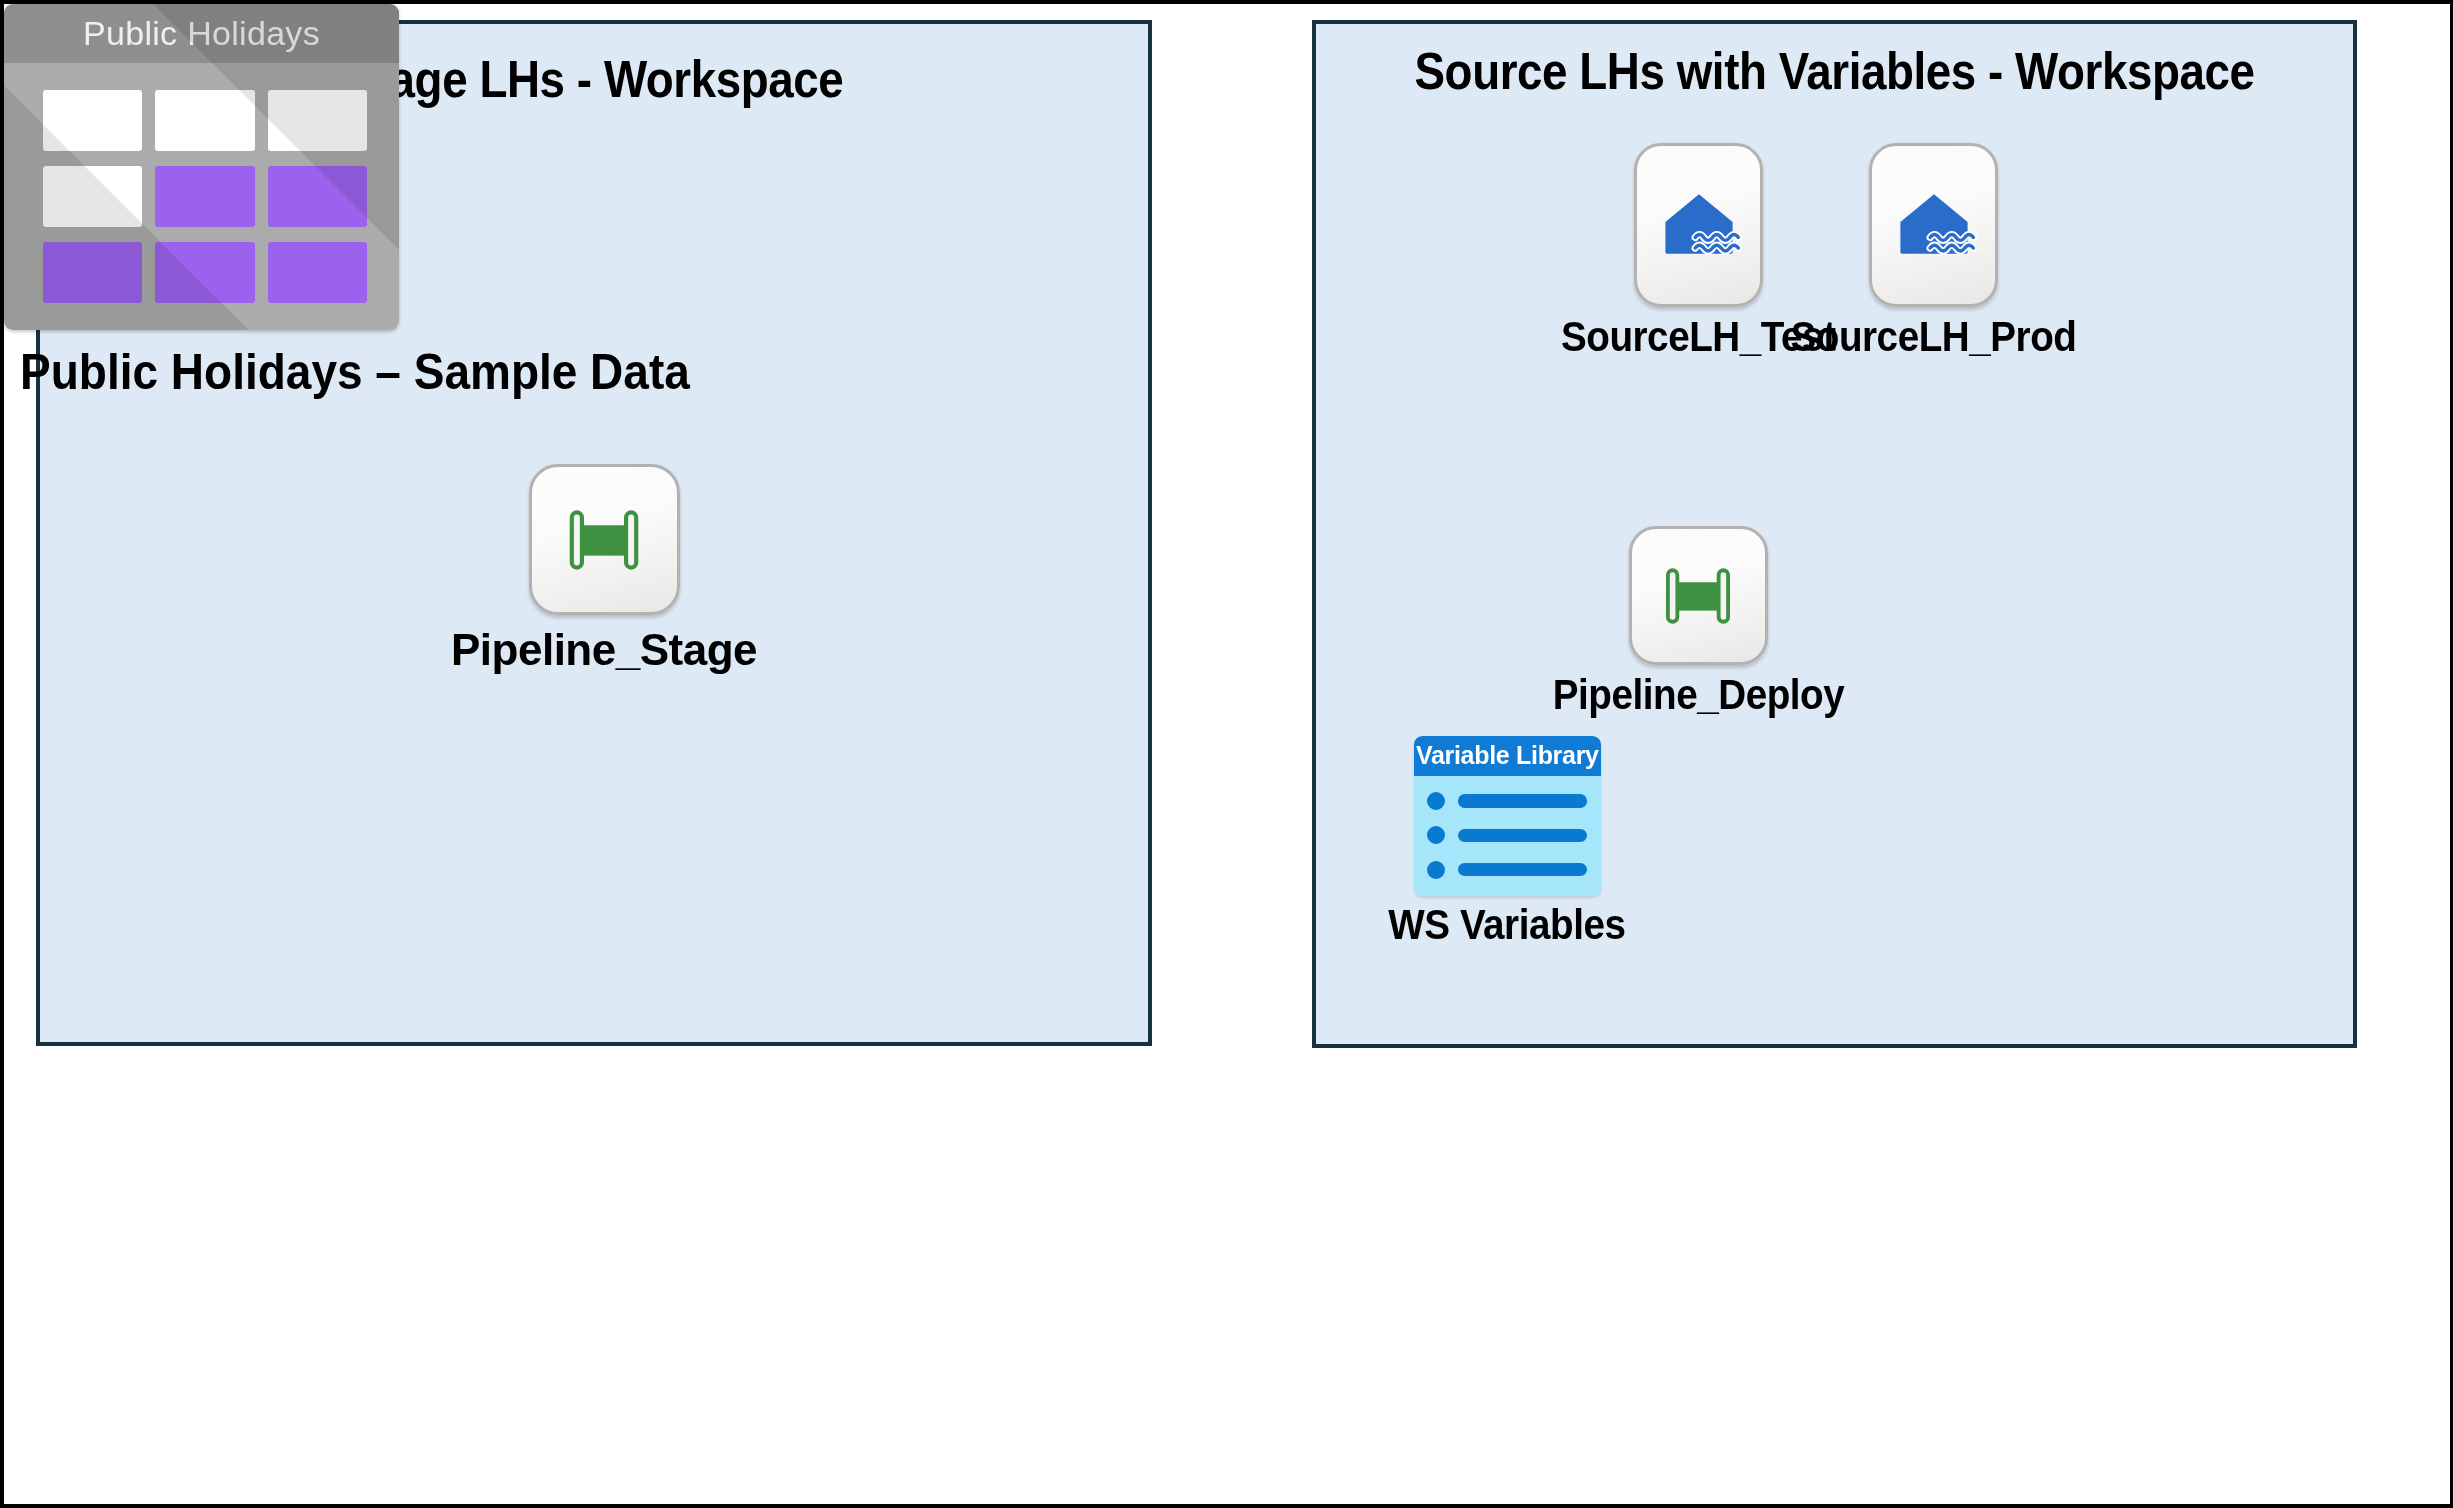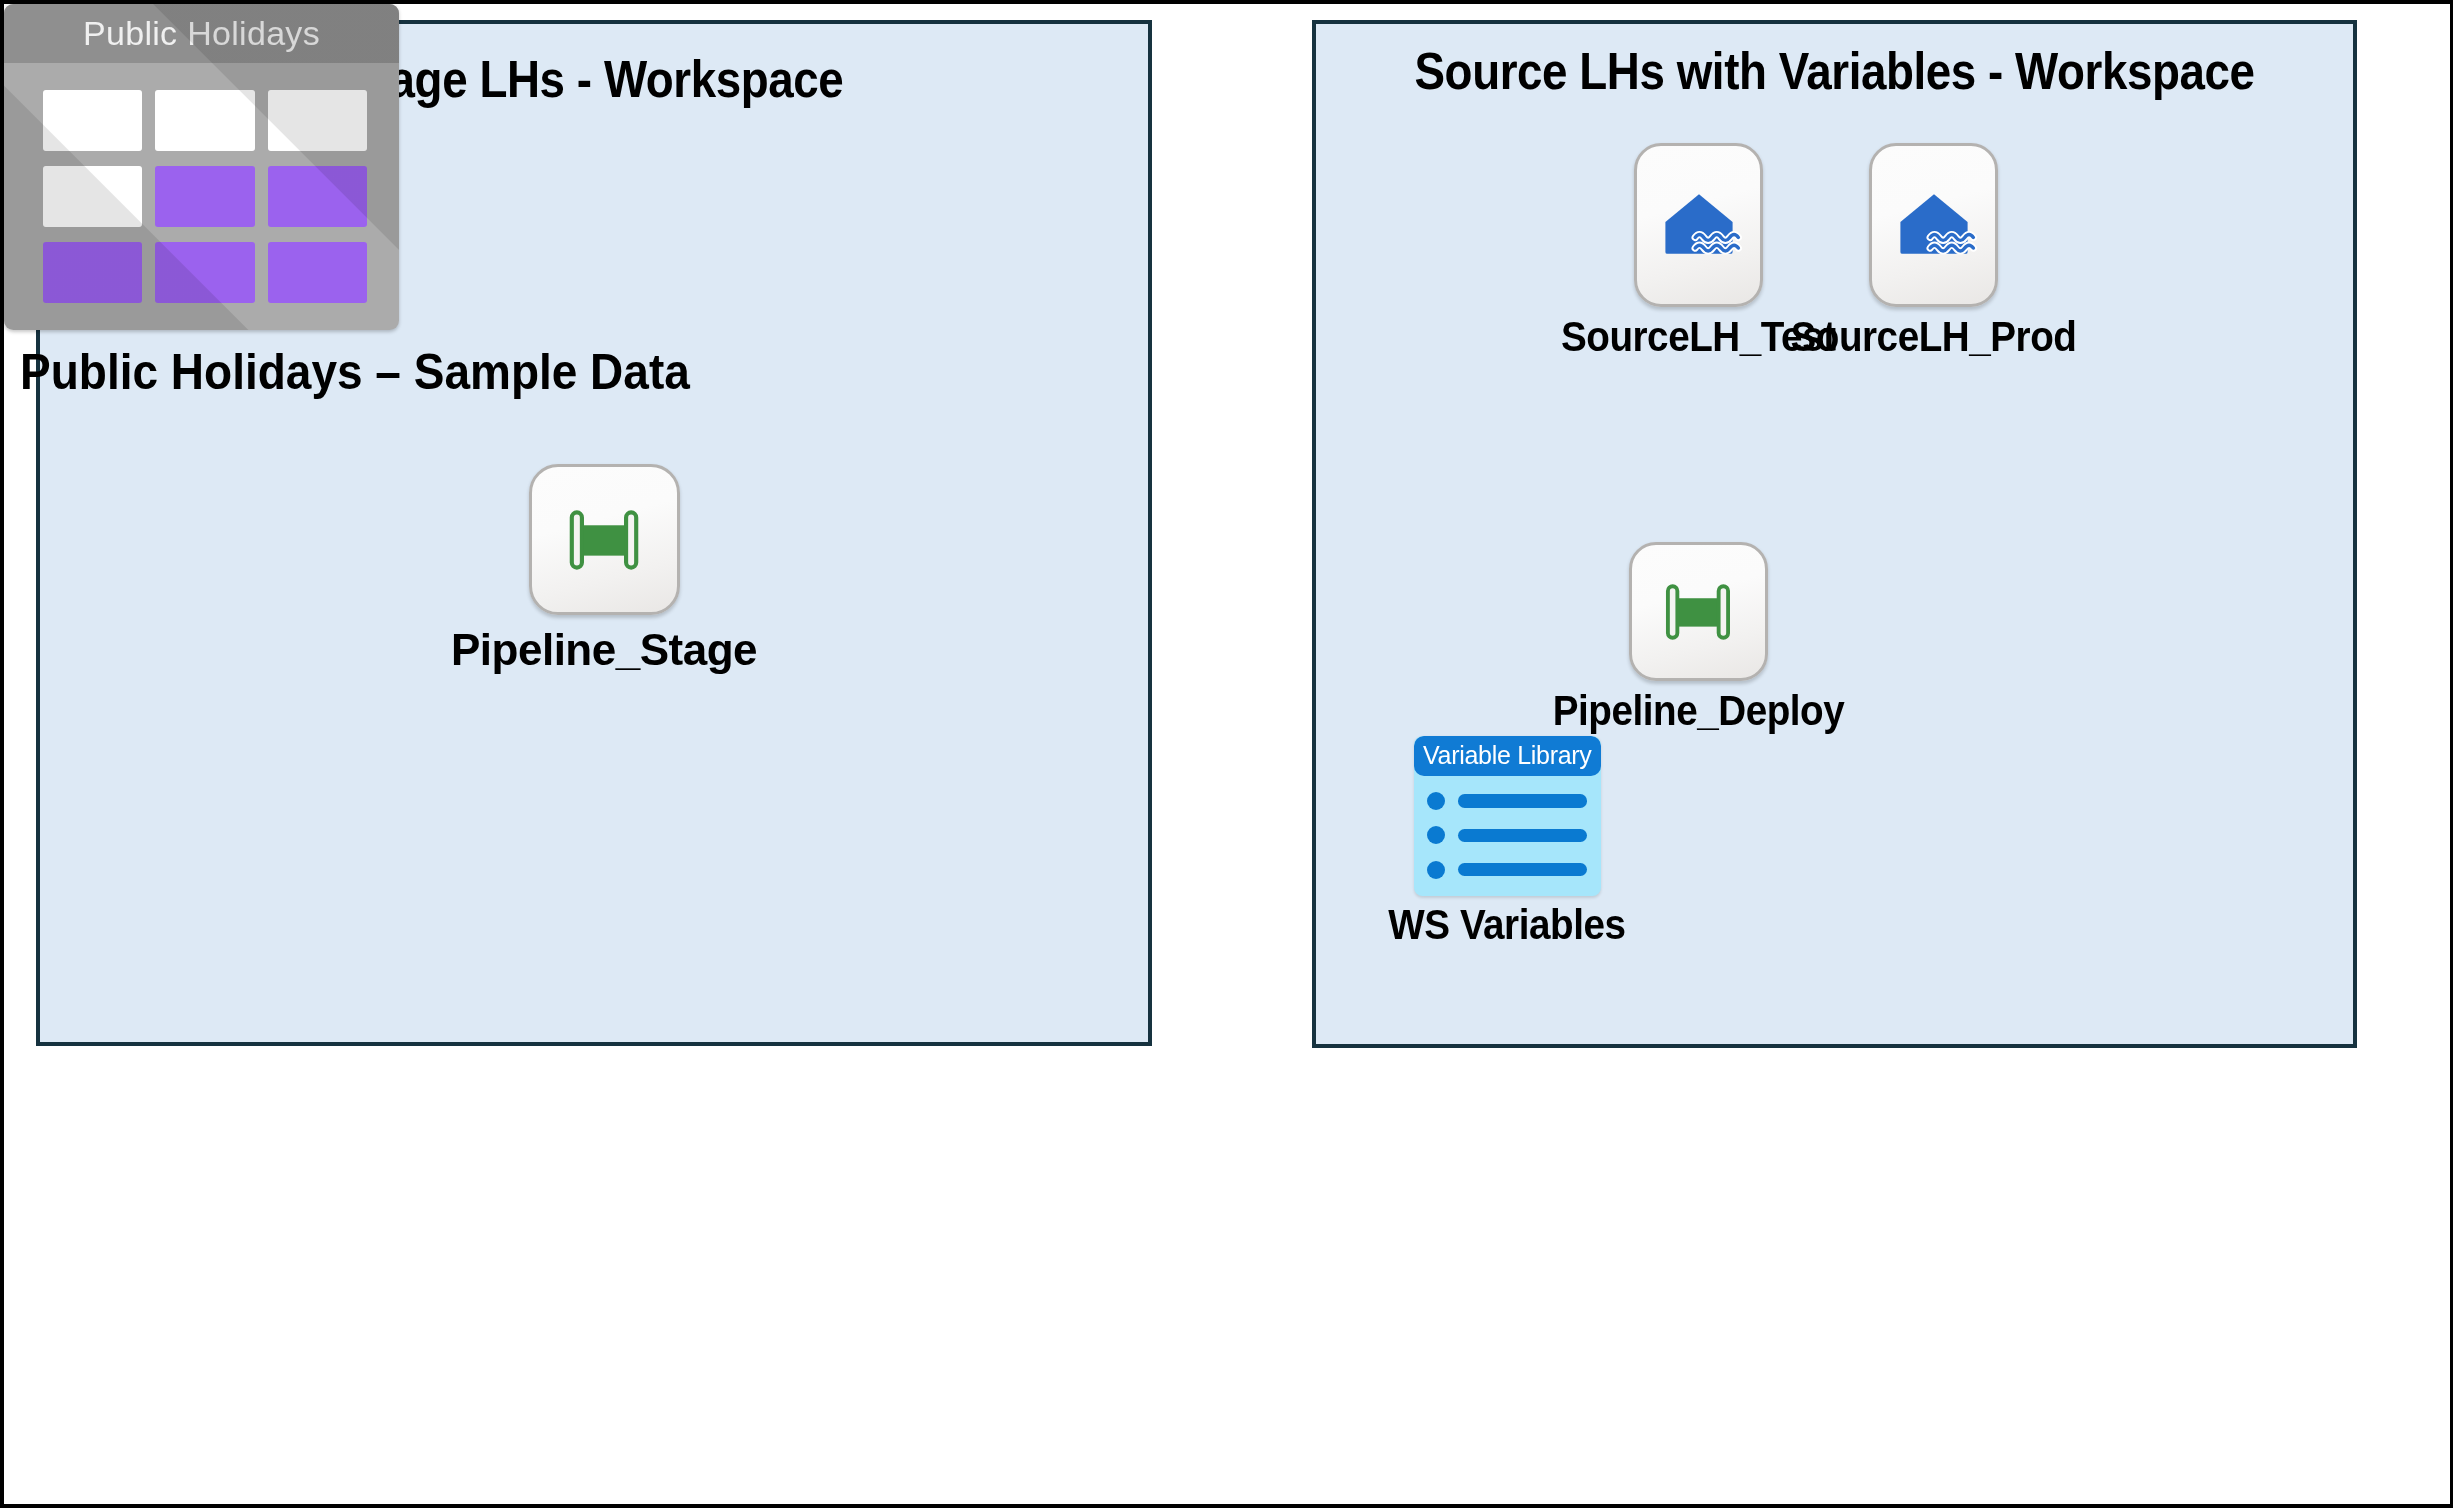--- a/index.html
+++ b/index.html
@@ -126,27 +126,26 @@
     width: 187px;
     border-radius: 8.6px;
     overflow: hidden;
     box-shadow: 0 1.9px 2.9px rgba(0,0,0,0.12);
     background: #a6e6fb;
   }
   .varlib-head {
     background: #107bd4;
     color: #ffffff;
     font-family: "Liberation Sans Narrow", "Liberation Sans", sans-serif;
-    font-weight: normal;
+    font-weight: bold;
     font-size: 25px;
     text-align: center;
     padding: 4.8px 0 5.7px 0;
     letter-spacing: -0.3px;
     white-space: nowrap;
-    border-radius: 10px;
   }
   .varlib-body {
     padding: 16.3px 13.4px 17px 13.4px;
     display: flex;
     flex-direction: column;
     gap: 16.3px;
   }
   .varlib-row {
     display: flex;
     align-items: center;
@@ -274,21 +273,21 @@
           </g>
           <g stroke="#2a6cc9" stroke-width="3.6" fill="none" stroke-linecap="round">
             <path d="M46 63 q4.5 -6 9 0 q4.5 6 9 0 q4.5 -6 9 0 q4.5 6 9 0 q4.5 -6 9 0"></path>
             <path d="M46 74 q4.5 -6 9 0 q4.5 6 9 0 q4.5 -6 9 0 q4.5 6 9 0 q4.5 -6 9 0"></path>
           </g>
         </svg>
       </div>
       <div class="item-label label-narrow">SourceLH_Test</div>
     </div>
 
-    <div class="item" id="item-pipeline-deploy" style="left: 277px; top: 502px; width: 210px; margin-top: 16px;">
+    <div class="item" id="item-pipeline-deploy" style="left: 277px; top: 502px; width: 210px;">
       <div class="tile pipe-small">
         <svg width="86" height="86" viewBox="0 0 100 100" aria-hidden="true">
           <rect x="22" y="34" width="56" height="33" fill="#3f9142"></rect>
           <rect x="15" y="20" width="11" height="60" rx="5.5" fill="#f4f4f2" stroke="#3f9142" stroke-width="4.5"></rect>
           <rect x="74" y="20" width="11" height="60" rx="5.5" fill="#f4f4f2" stroke="#3f9142" stroke-width="4.5"></rect>
         </svg>
       </div>
       <div class="item-label label-narrow">Pipeline_Deploy</div>
     </div>
 

